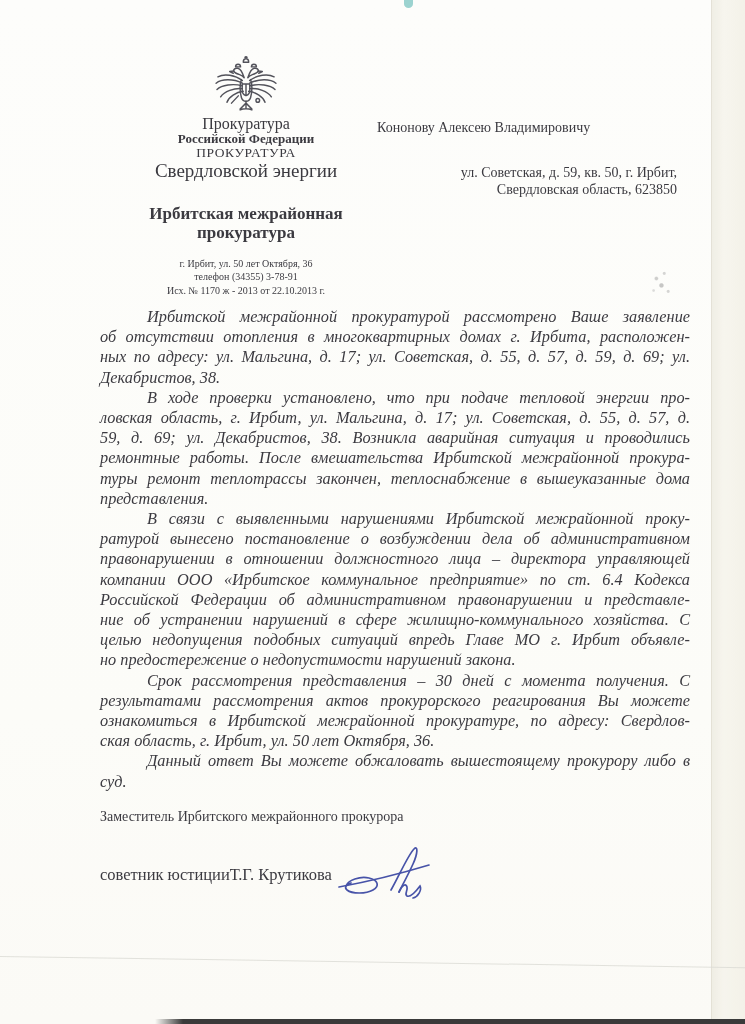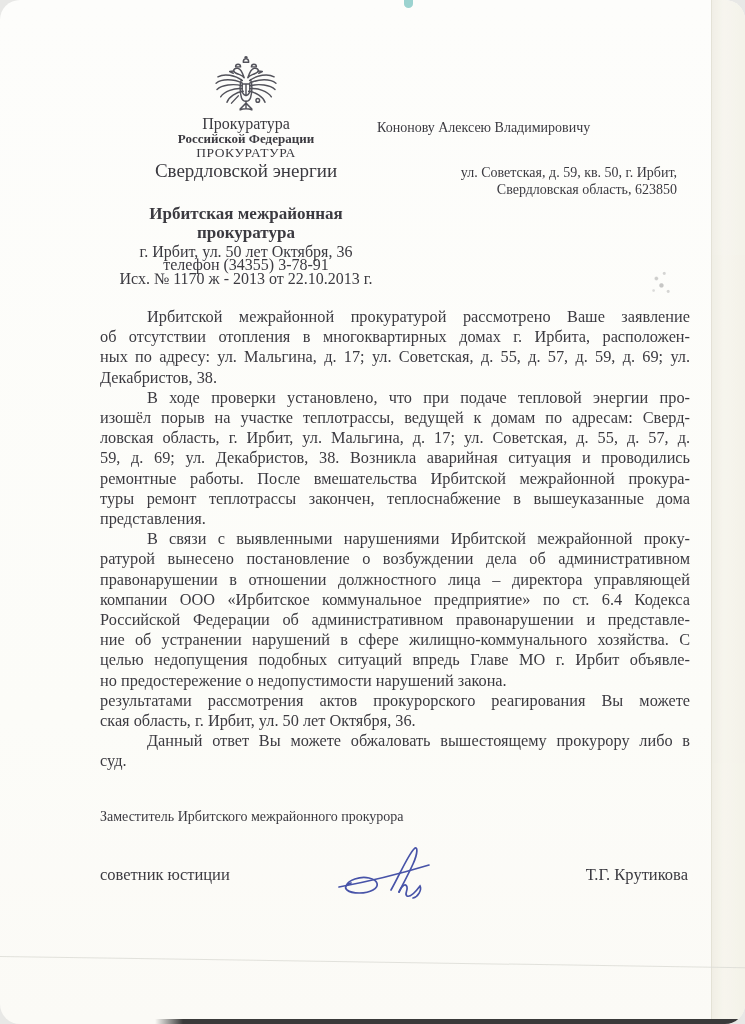--- a/index.html
+++ b/index.html
@@ -1,43 +1,43 @@
 <!DOCTYPE html>
 <html><head>
 <meta charset="utf-8">
 <style>
   html,body { margin:0; padding:0; }
   body { background:#e8e8e6; }
   .page {
     position:relative; width:745px; height:1024px; margin:0 auto;
     background:linear-gradient(180deg,#fdfdfb 0%,#fcfcf8 70%,#fbfaf6 100%);
     font-family:"Liberation Serif","DejaVu Serif",serif;
-    color:#3b3a40; overflow:hidden;border-radius:20px;
+    color:#3b3a40; overflow:hidden;
   }
   
   .letterhead { position:absolute; left:115px; top:56px; width:262px; text-align:center; }
   .emblem { display:block; margin:0 auto 1px auto; width:74px; height:58px; }
   .lh1 { font-size:16px; line-height:17px; }
   .lh2 { font-size:13px; line-height:14px; font-weight:bold; }
   .lh3 { font-size:13.5px; line-height:14px; letter-spacing:.6px; }
   .lh4 { font-size:19px; line-height:21px; }
   .org { margin-top:24px; font-weight:bold; font-size:17px; line-height:18.5px; }
-  .details { margin-top:3px; font-size:16px; line-height:13.4px; }
+  .details { margin-top:15px; font-size:10px; line-height:13.4px; }
   
   .recipient { position:absolute; left:377px; top:119px; width:300px; font-size:14px; line-height:17px; }
   .recipient-address { margin-top:29px; line-height:16.5px;text-align:right; }
   
   .letter-body { position:absolute; left:100px; top:307px; width:590px; font-size:16.3px; line-height:20.2px; }
-  .bline { text-align:justify; text-align-last:justify; white-space:normal; }
+  .bline { text-align:justify; text-align-last:justify; white-space:normal;font-style:italic; }
   .bline.first { text-indent:47px; }
   .bline.last { text-align-last:left; }
   
   .sig-position { position:absolute; left:100px; top:808px; width:590px; font-size:14px; line-height:18px; }
   .sig-row { position:absolute; left:100px; top:866px; width:588px; font-size:16.5px; line-height:18px;
-             display:flex; justify-content:space-between; }
+             display:flex; justify-content:flex-start; }
   .sig-ink { position:absolute; left:336px; top:842px; width:118px; height:60px; }
   
   .edge-right { position:absolute; top:0; left:711px; width:34px; height:1024px;
     background:linear-gradient(90deg,#eeece2 0%,#f6f4ec 35%,#f2f0e6 100%);
     border-left:1px solid #e0ddd1; opacity:.85; }
   .bottom-bar { position:absolute; left:155px; bottom:0; width:590px; height:5px;
     background:linear-gradient(90deg,rgba(58,58,58,0) 0px,#3a3a3a 28px); }
   .crease { position:absolute; left:-5px; top:956px; width:762px; height:1.2px;
     background:#dbdbd5; transform:rotate(0.85deg); transform-origin:left center; opacity:.8; }
   .teal-mark { position:absolute; left:404px; top:0; width:9px; height:8px;
@@ -113,35 +113,36 @@
       <div>Свердловская область, 623850</div>
     </div>
   </div>
 
   <div class="letter-body">
       <div class="bline first">Ирбитской межрайонной прокуратурой рассмотрено Ваше заявление</div>
       <div class="bline">об отсутствии отопления в многоквартирных домах г. Ирбита, расположен-</div>
       <div class="bline">ных по адресу: ул. Мальгина, д. 17; ул. Советская, д. 55, д. 57, д. 59, д. 69; ул.</div>
       <div class="bline last">Декабристов, 38.</div>
       <div class="bline first">В ходе проверки установлено, что при подаче тепловой энергии про-</div>
-      <div class="bline">изошёл порыв на участке теплотрассы, ведущей к домам по адресам: Сверд-</div>
       <div class="bline">ловская область, г. Ирбит, ул. Мальгина, д. 17; ул. Советская, д. 55, д. 57, д.</div>
       <div class="bline">59, д. 69; ул. Декабристов, 38. Возникла аварийная ситуация и проводились</div>
       <div class="bline">ремонтные работы. После вмешательства Ирбитской межрайонной прокура-</div>
       <div class="bline">туры ремонт теплотрассы закончен, теплоснабжение в вышеуказанные дома</div>
       <div class="bline last">представления.</div>
       <div class="bline first">В связи с выявленными нарушениями Ирбитской межрайонной проку-</div>
       <div class="bline">ратурой вынесено постановление о возбуждении дела об административном</div>
       <div class="bline">правонарушении в отношении должностного лица – директора управляющей</div>
       <div class="bline">компании ООО «Ирбитское коммунальное предприятие» по ст. 6.4 Кодекса</div>
       <div class="bline">Российской Федерации об административном правонарушении и представле-</div>
       <div class="bline">ние об устранении нарушений в сфере жилищно-коммунального хозяйства. С</div>
       <div class="bline">целью недопущения подобных ситуаций впредь Главе МО г. Ирбит объявле-</div>
       <div class="bline last">но предостережение о недопустимости нарушений закона.</div>
+      <div class="bline first">Срок рассмотрения представления – 30 дней с момента получения. С</div>
       <div class="bline">результатами рассмотрения актов прокурорского реагирования Вы можете</div>
+      <div class="bline">ознакомиться в Ирбитской межрайонной прокуратуре, по адресу: Свердлов-</div>
       <div class="bline last">ская область, г. Ирбит, ул. 50 лет Октября, 36.</div>
       <div class="bline first">Данный ответ Вы можете обжаловать вышестоящему прокурору либо в</div>
       <div class="bline last">суд.</div>
     </div>
 
   <div class="sig-position">Заместитель Ирбитского межрайонного прокурора</div>
   <div class="sig-row">
     <span>советник юстиции</span>
     <span>Т.Г. Крутикова</span>
   </div>

